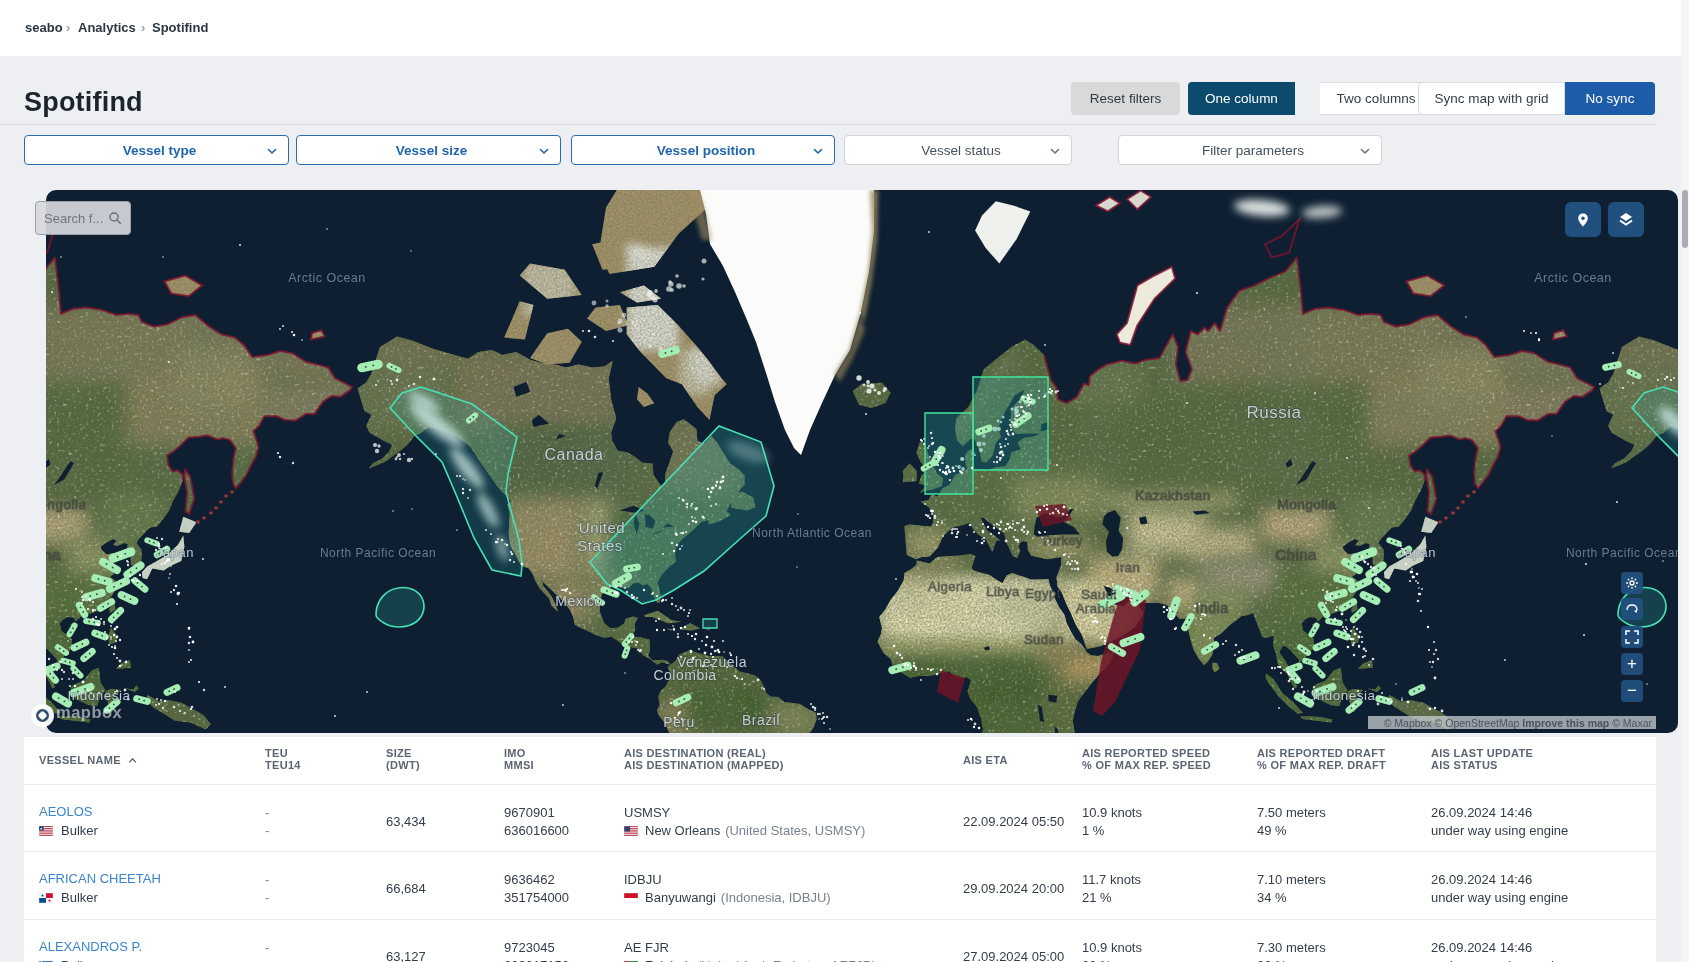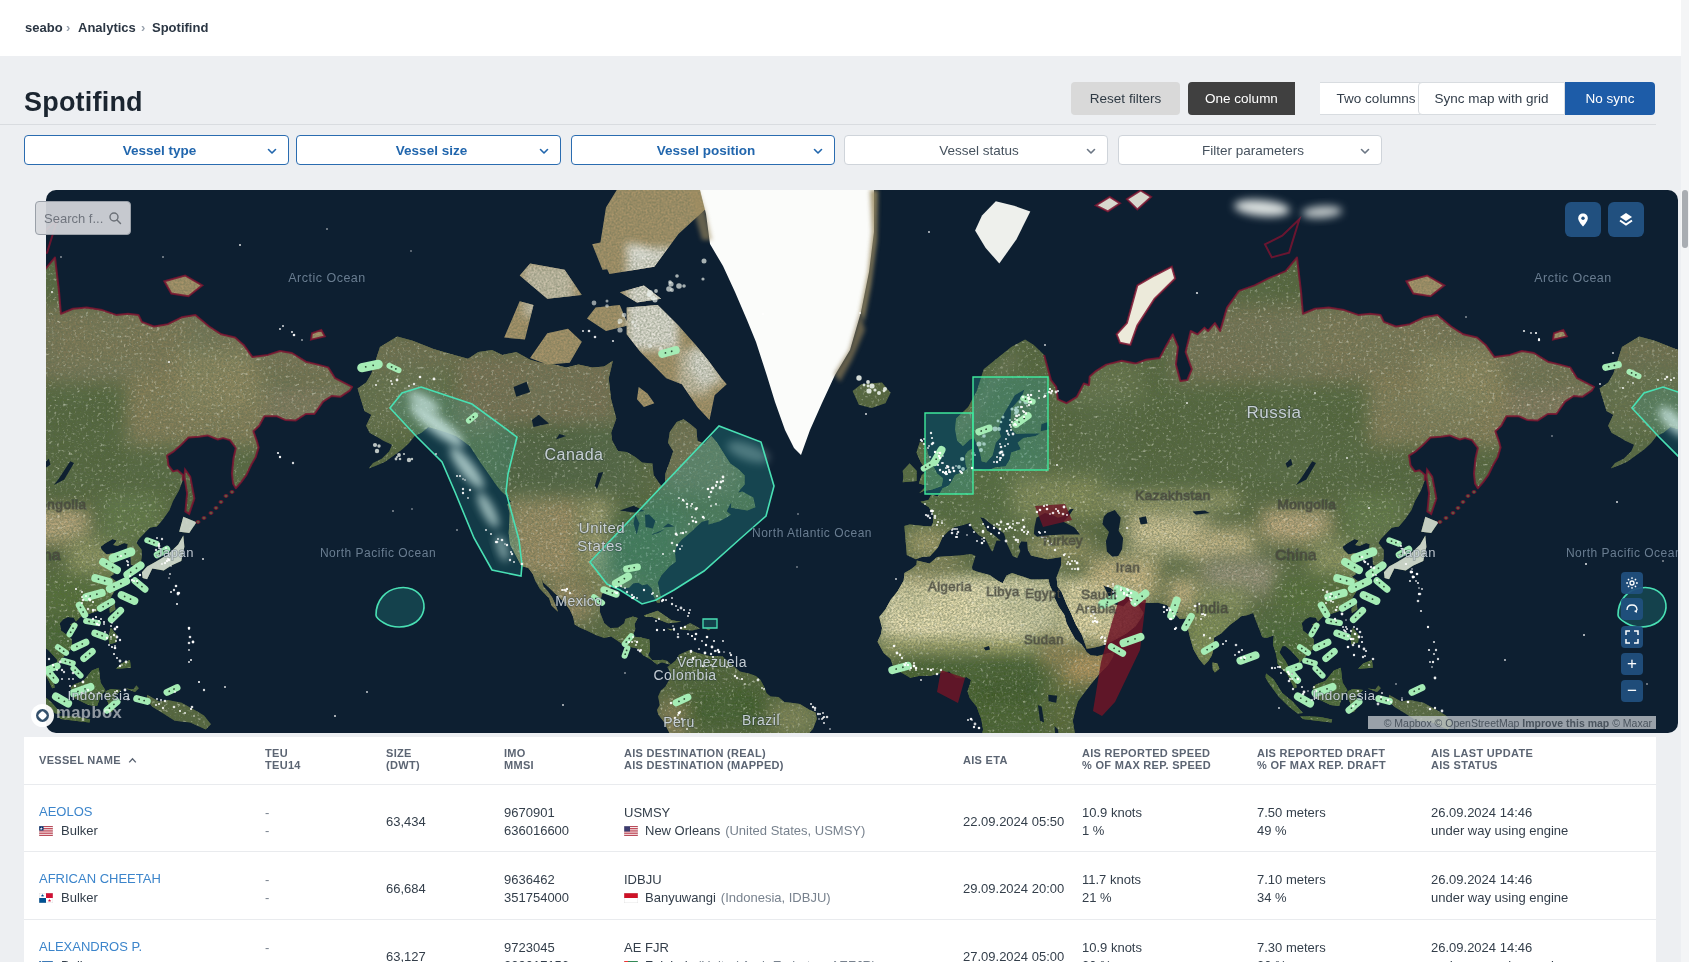--- a/index.html
+++ b/index.html
@@ -28,35 +28,35 @@
 </style></head><body>
 <div id="topbar">
  <span class="crumb" style="left:25px">seabo</span>
  <span class="crumb crumbsep" style="left:66px">›</span>
  <span class="crumb" style="left:78px">Analytics</span>
  <span class="crumb crumbsep" style="left:141px">›</span>
  <span class="crumb" style="left:152px">Spotifind</span>
 </div>
 <div id="title">Spotifind</div>
 <div class="btn" style="left:1071px;width:109px;background:#d9d9d9;color:#2f3a44;">Reset filters</div>
-<div class="btn" style="left:1188px;width:107px;background:#404040;color:#fff;border-radius:4px 0 0 4px;">One column</div>
+<div class="btn" style="left:1188px;width:107px;background:#0c4a6e;color:#fff;border-radius:4px 0 0 4px;">One column</div>
 <div class="btn" style="left:1295px;width:113px;background:#fff;color:#333e4a;border:1px solid #d8dce0;border-left:none;border-radius:0 4px 4px 0;margin-left:25px;">Two columns</div>
 <div class="btn" style="left:1418px;width:147px;background:#fff;color:#333e4a;border:1px solid #d8dce0;border-radius:4px 0 0 4px;">Sync map with grid</div>
 <div class="btn" style="left:1565px;width:90px;background:#1d5ca8;color:#fff;border-radius:0 4px 4px 0;">No sync</div>
 <div class="divider"></div>
 <div class="filt" style="left:24px;width:265px;border:1px solid #2a6cb0;color:#2166ad;font-weight:700;">Vessel type<span class="ch"><svg width="12" height="12" viewBox="0 0 12 12" fill="none">
         <path d="M2.5 4.5 L6 8 L9.5 4.5" stroke="#2166ad" stroke-width="1.6" stroke-linecap="round" stroke-linejoin="round"></path>
       </svg></span></div>
 <div class="filt" style="left:296px;width:265px;border:1px solid #2a6cb0;color:#2166ad;font-weight:700;">Vessel size<span class="ch"><svg width="12" height="12" viewBox="0 0 12 12" fill="none">
         <path d="M2.5 4.5 L6 8 L9.5 4.5" stroke="#2166ad" stroke-width="1.6" stroke-linecap="round" stroke-linejoin="round"></path>
       </svg></span></div>
 <div class="filt" style="left:571px;width:264px;border:1px solid #2a6cb0;color:#2166ad;font-weight:700;">Vessel position<span class="ch"><svg width="12" height="12" viewBox="0 0 12 12" fill="none">
         <path d="M2.5 4.5 L6 8 L9.5 4.5" stroke="#2166ad" stroke-width="1.6" stroke-linecap="round" stroke-linejoin="round"></path>
       </svg></span></div>
-<div class="filt" style="left:844px;width:264px;border:1px solid #cfd4da;color:#46525e;">Vessel status<span class="ch"><svg width="12" height="12" viewBox="0 0 12 12" fill="none">
+<div class="filt" style="left:844px;width:228px;border:1px solid #cfd4da;color:#46525e;">Vessel status<span class="ch"><svg width="12" height="12" viewBox="0 0 12 12" fill="none">
         <path d="M2.5 4.5 L6 8 L9.5 4.5" stroke="#6b7684" stroke-width="1.6" stroke-linecap="round" stroke-linejoin="round"></path>
       </svg></span></div>
 <div class="filt" style="left:1118px;width:264px;border:1px solid #cfd4da;color:#46525e;">Filter parameters<span class="ch"><svg width="12" height="12" viewBox="0 0 12 12" fill="none">
         <path d="M2.5 4.5 L6 8 L9.5 4.5" stroke="#6b7684" stroke-width="1.6" stroke-linecap="round" stroke-linejoin="round"></path>
       </svg></span></div>
 <div id="map"><svg width="1632" height="543" viewBox="0 0 1632 543" font-family="Liberation Sans, sans-serif">
 <defs>
 <clipPath id="mapclip">
           <rect x="0" y="0" width="1632" height="543" rx="10"></rect>
         </clipPath>

